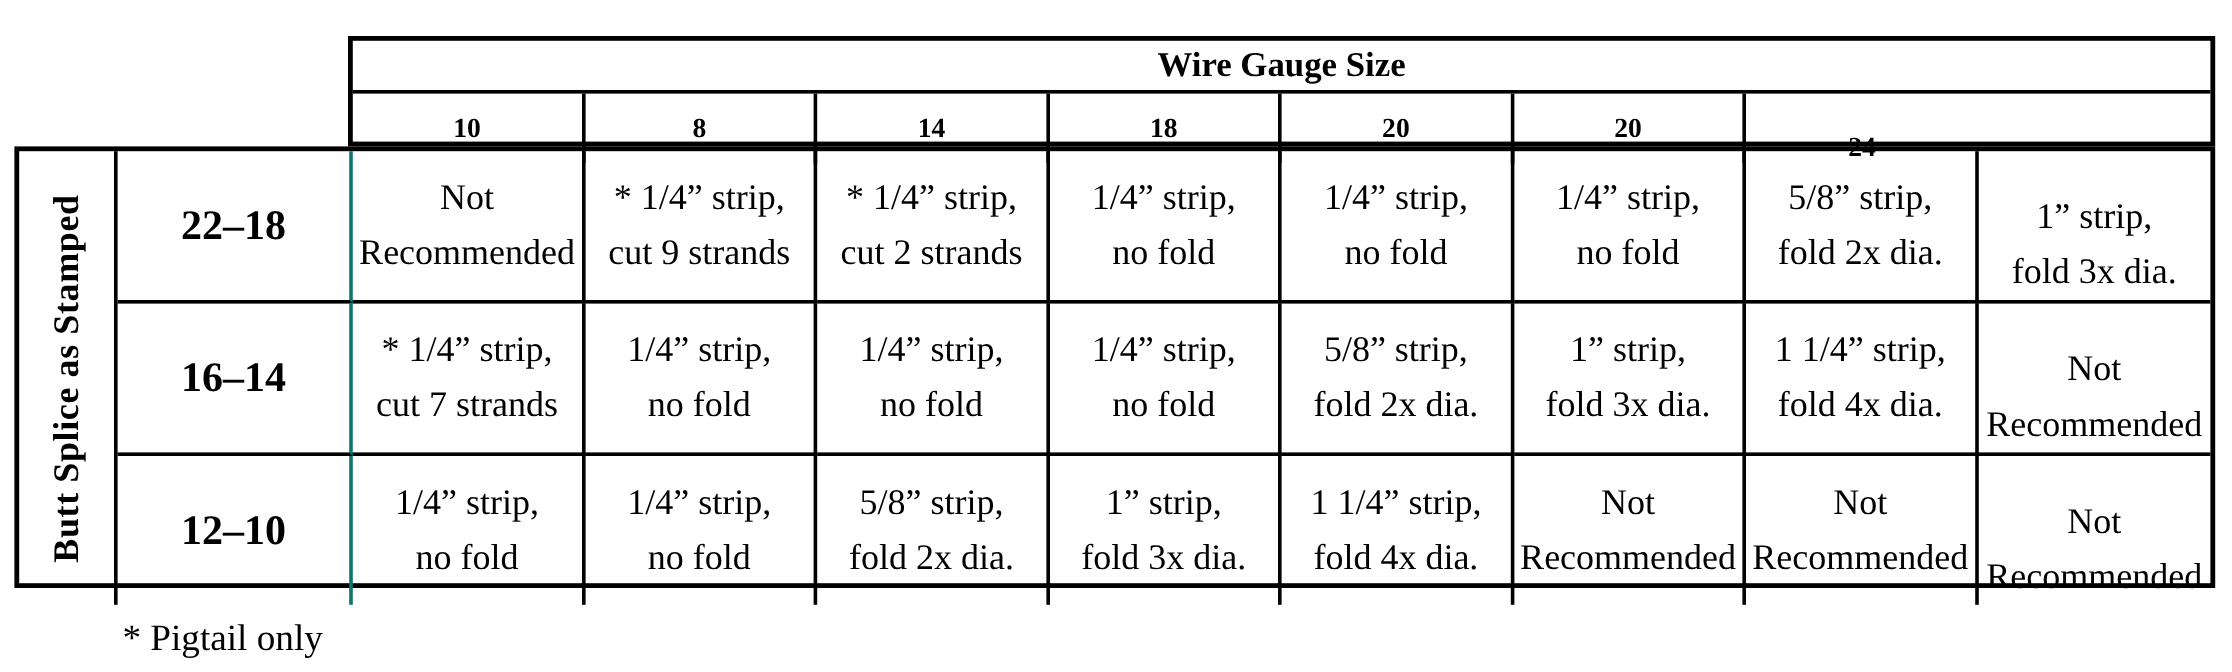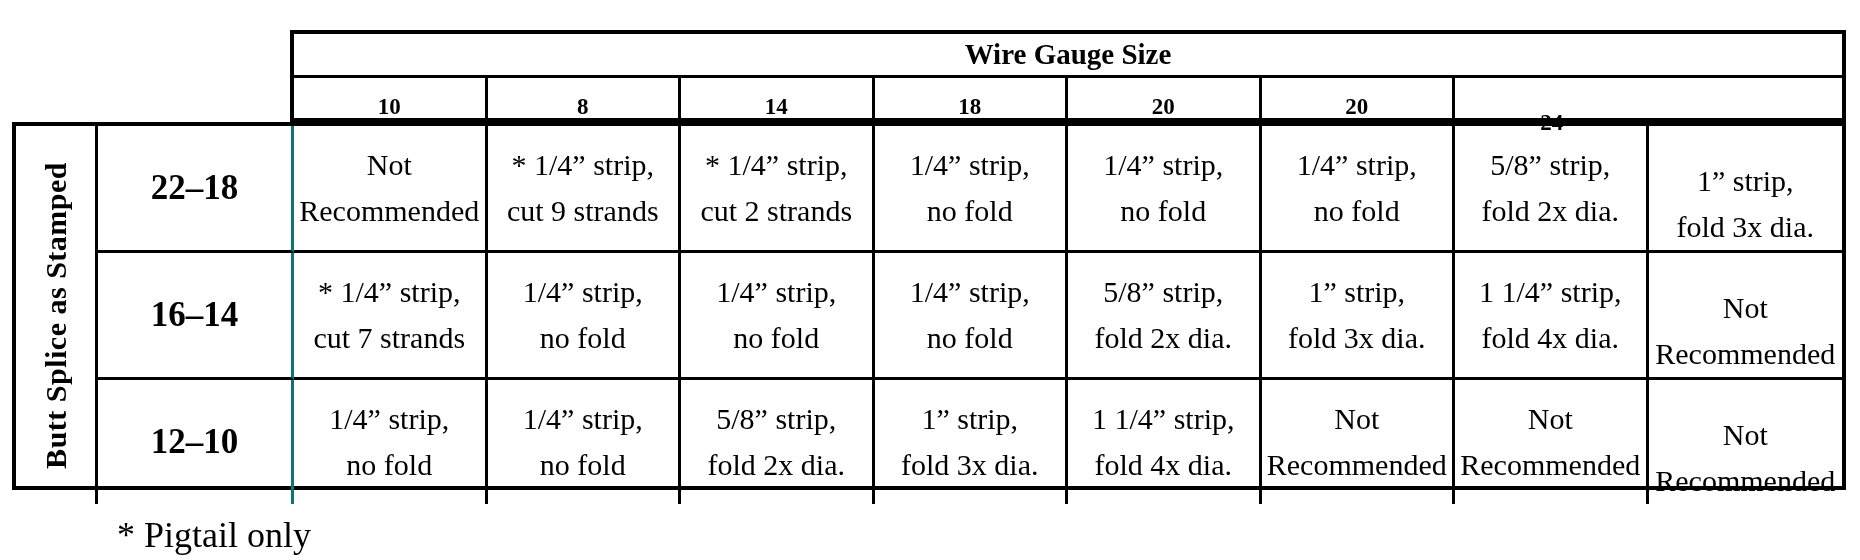--- a/index.html
+++ b/index.html
@@ -93,23 +93,23 @@
     white-space: pre-line;
     border-right: 3px solid #000;
     border-bottom: 3px solid #000;
   }
   .no-r { border-right: none !important; margin-top: 32px; }
   .no-b { border-bottom: none !important; }
 
   
   .footnote {
     position: absolute;
-    left: 117px;
+    left: 102px;
     top: 514px;
-    font-size: 36px;
+    font-size: 31px;
   }
 </style>
 </head>
 <body>
 
 <div class="canvas">
 
   <div class="header-grid">
     <div class="header-title">Wire Gauge Size</div>
     <div class="hcol">10</div>

